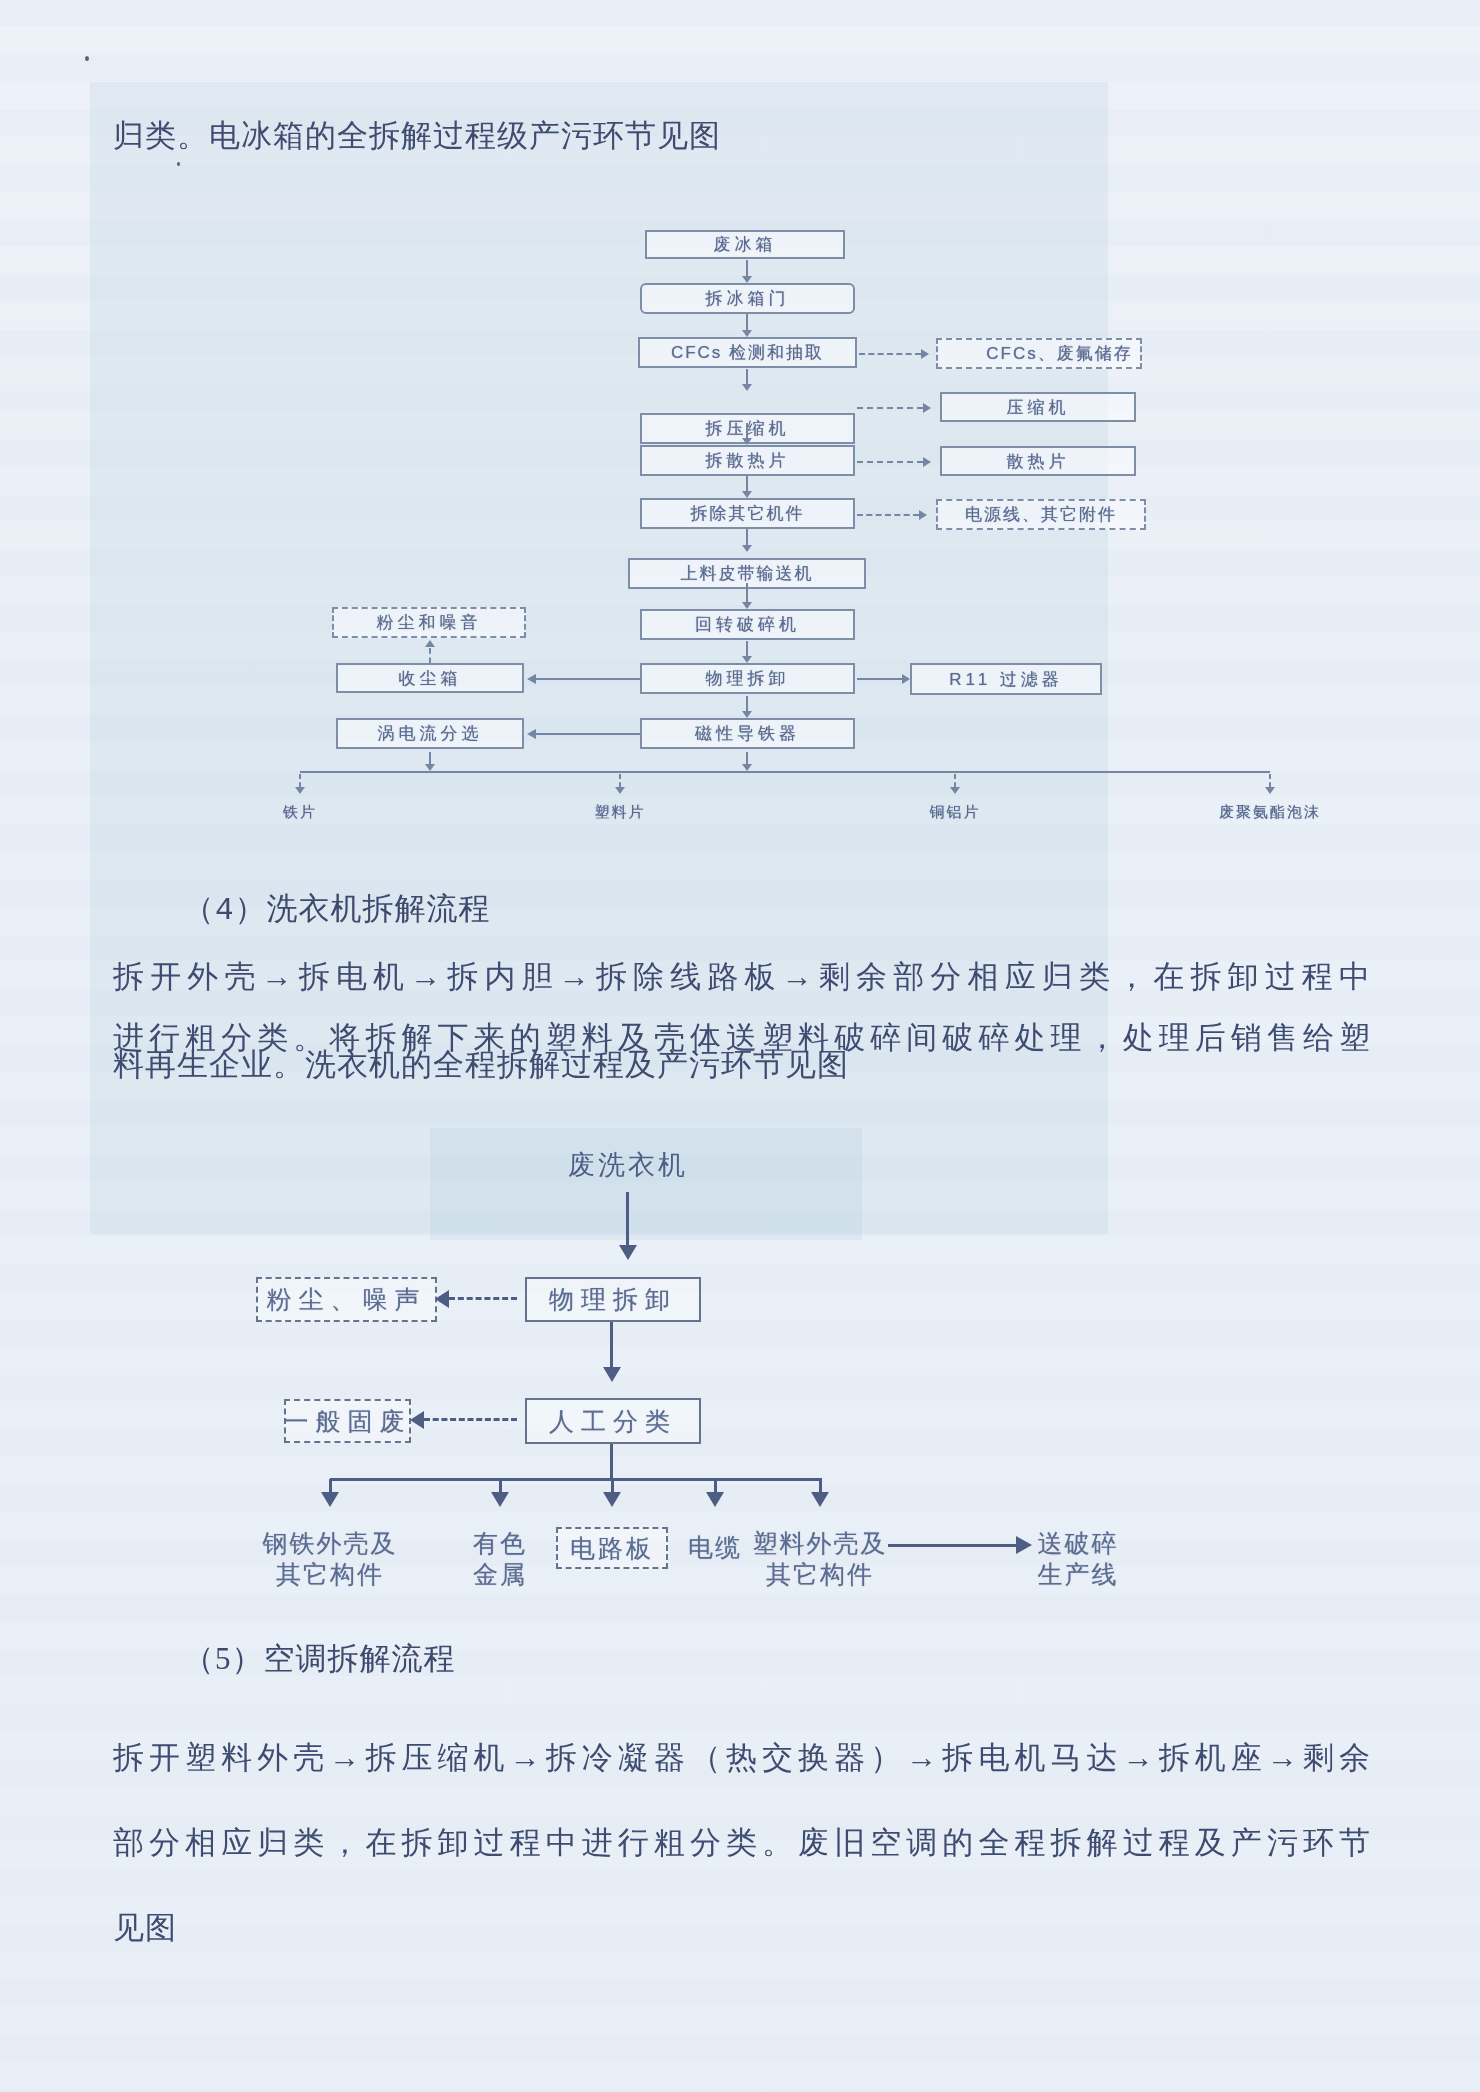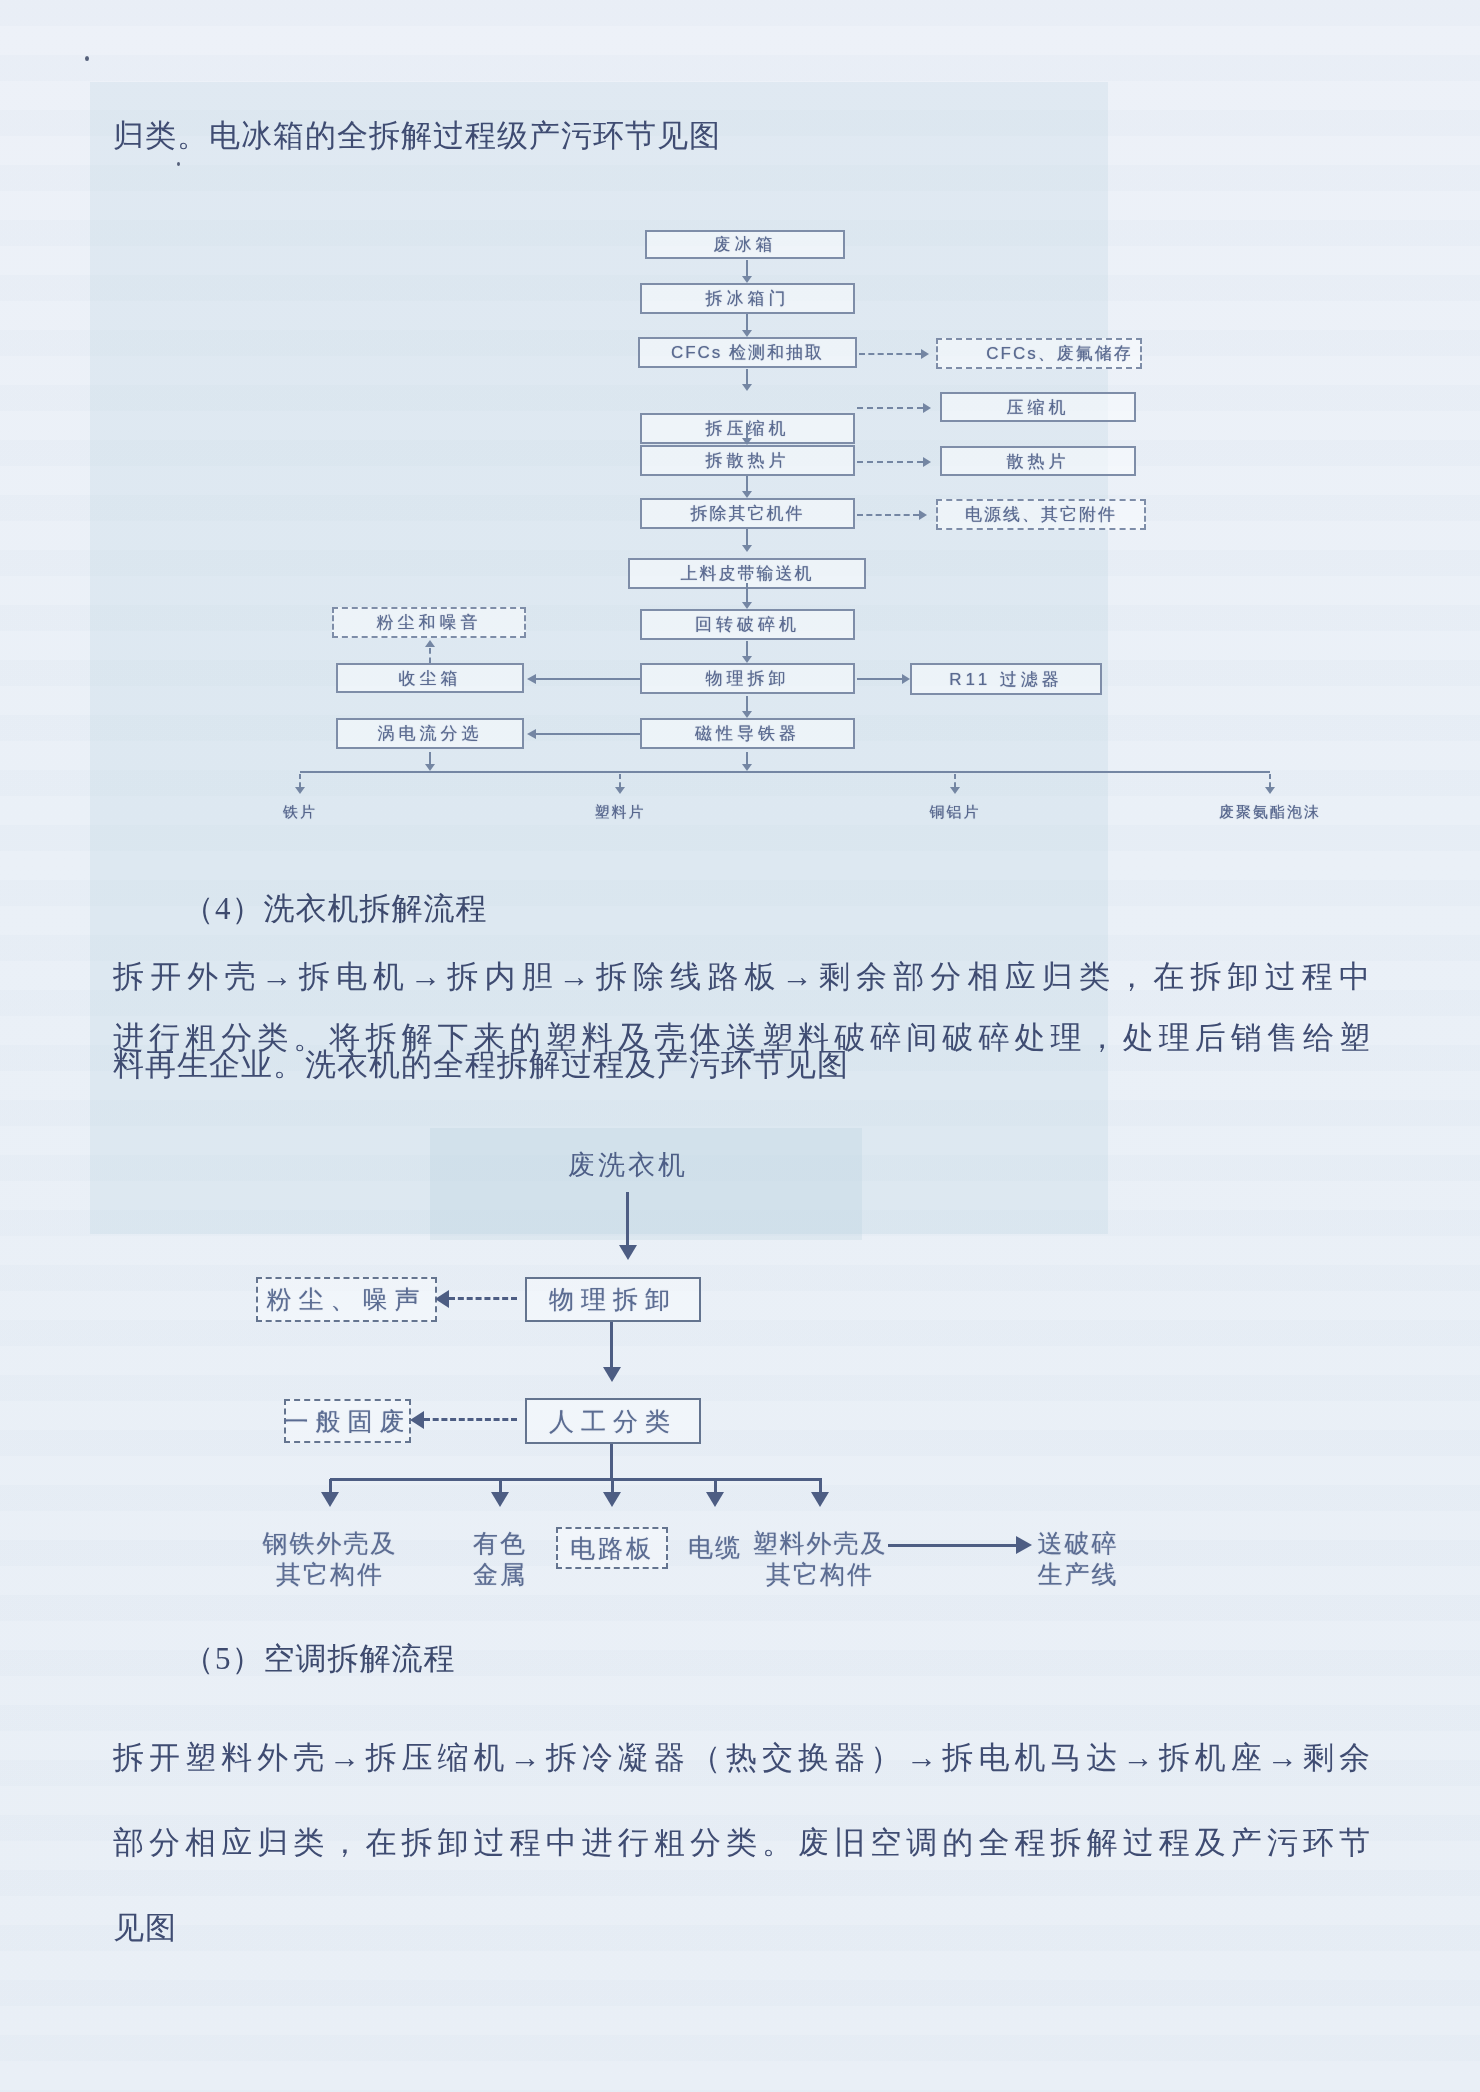--- a/index.html
+++ b/index.html
@@ -46,21 +46,21 @@
 <div id="canvas">
 
   <div class="tint" style="left:90px;top:82px;width:1018px;height:1152px;background:rgba(168,200,214,0.18);"></div>
   <div class="tint" style="left:430px;top:1128px;width:432px;height:112px;background:rgba(168,200,214,0.20);"></div>
   <div class="speck" style="left:85px;top:56px;width:4px;height:5px;"></div>
   <div class="speck" style="left:177px;top:162px;width:3px;height:4px;"></div>
 
   <div class="doc-line" style="top:115px;">归类。电冰箱的全拆解过程级产污环节见图</div>
 
   <div class="box rounded" style="left:645px;top:230px;width:200px;height:29px;">废冰箱</div>
-  <div class="box" style="left:640px;top:283px;width:215px;height:31px;">拆冰箱门</div>
+  <div class="box" style="left:640px;top:283px;width:215px;height:31px;border-radius:6px;">拆冰箱门</div>
   <div class="box tight" style="left:638px;top:337px;width:219px;height:31px;">CFCs 检测和抽取</div>
   <div class="box" style="left:640px;top:391px;width:215px;height:31px;margin-top:22px;">拆压缩机</div>
   <div class="box" style="left:640px;top:445px;width:215px;height:31px;">拆散热片</div>
   <div class="box tight" style="left:640px;top:498px;width:215px;height:31px;">拆除其它机件</div>
   <div class="box tight" style="left:628px;top:552px;width:238px;height:31px;margin-top:6px;">上料皮带输送机</div>
   <div class="box" style="left:640px;top:609px;width:215px;height:31px;">回转破碎机</div>
   <div class="box" style="left:640px;top:663px;width:215px;height:31px;">物理拆卸</div>
   <div class="box" style="left:640px;top:718px;width:215px;height:31px;">磁性导铁器</div>
 
   <div class="box dashed tight" style="left:936px;top:338px;width:206px;height:31px;padding-left:41px;">CFCs、废氟储存</div>
@@ -71,21 +71,21 @@
 
   <div class="box dashed" style="left:332px;top:607px;width:194px;height:31px;">粉尘和噪音</div>
   <div class="box" style="left:336px;top:663px;width:188px;height:30px;">收尘箱</div>
   <div class="box" style="left:336px;top:718px;width:188px;height:31px;">涡电流分选</div>
 
   <div class="flabel" style="left:300px;top:803px;">铁片</div>
   <div class="flabel" style="left:620px;top:803px;">塑料片</div>
   <div class="flabel" style="left:955px;top:803px;">铜铝片</div>
   <div class="flabel" style="left:1270px;top:803px;">废聚氨酯泡沫</div>
 
-  <div class="heading" style="top:888px;">（4）洗衣机拆解流程</div>
+  <div class="heading" style="top:888px;font-family:Liberation Mono, monospace;">（4）洗衣机拆解流程</div>
   <div class="doc-line just" style="top:956px;">拆开外壳→拆电机→拆内胆→拆除线路板→剩余部分相应归类，在拆卸过程中</div>
   <div class="doc-line just" style="top:989px;margin-top:28px;">进行粗分类。将拆解下来的塑料及壳体送塑料破碎间破碎处理，处理后销售给塑</div>
   <div class="doc-line" style="top:1044px;">料再生企业。洗衣机的全程拆解过程及产污环节见图</div>
 
   <div class="wtitle" style="left:628px;top:1147px;">废洗衣机</div>
   <div class="wbox" style="left:525px;top:1277px;width:176px;height:45px;">物理拆卸</div>
   <div class="wbox dashed" style="left:256px;top:1277px;width:181px;height:45px;">粉尘、噪声</div>
   <div class="wbox" style="left:525px;top:1398px;width:176px;height:46px;">人工分类</div>
   <div class="wbox dashed" style="left:284px;top:1399px;width:127px;height:44px;">一般固废</div>
 

